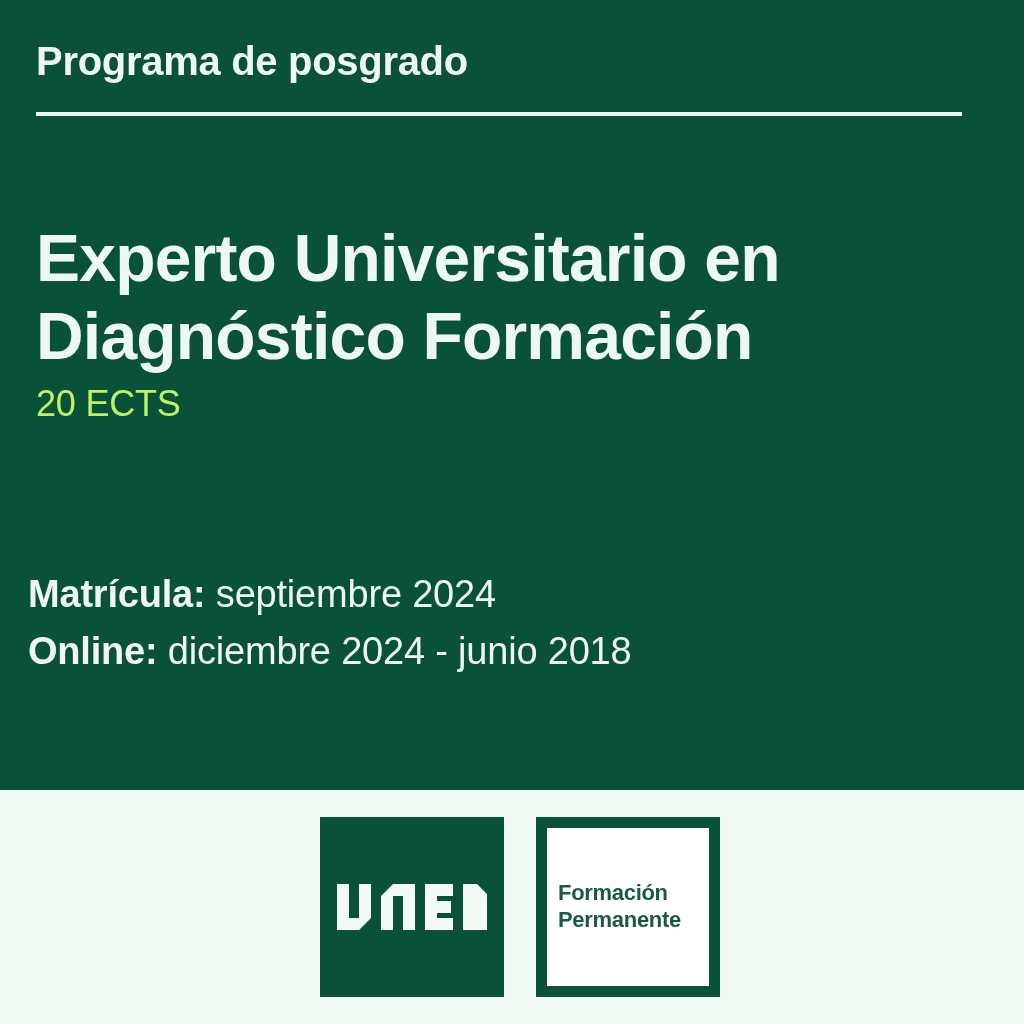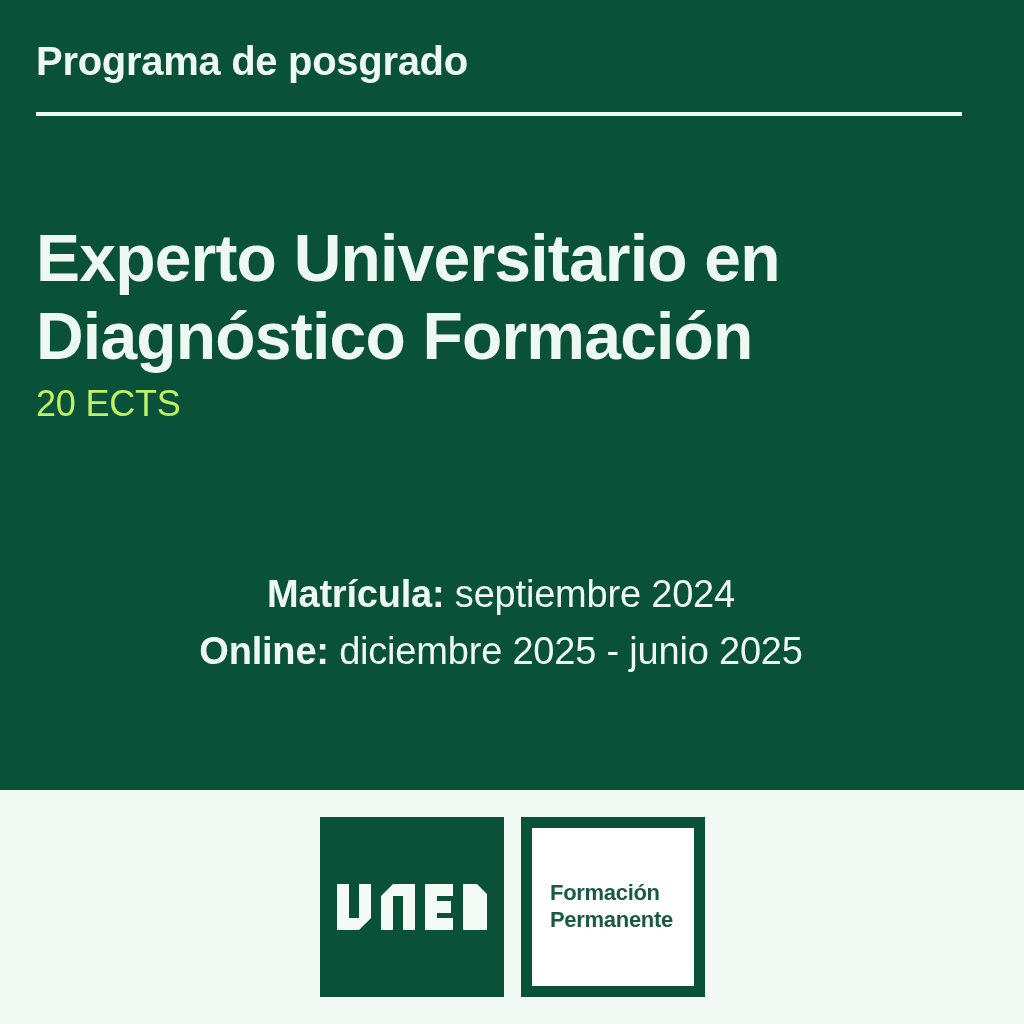--- a/index.html
+++ b/index.html
@@ -90,24 +90,23 @@
     font-weight: 400;
     color: #bef264;
     line-height: 1.2;
     letter-spacing: -0.2px;
     white-space: nowrap;
   }
 
   
   .dates-block {
     position: absolute;
-    left: 36px;
+    left: 28px;
     top: 566px;
     width: 930px;
-    text-align: center;
   }
   .date-row {
     font-size: 38px;
     font-weight: 400;
     color: #eef8f2;
     line-height: 1.50;
     letter-spacing: -0.2px;
     white-space: nowrap;
   }
   .date-row .lbl {
@@ -137,29 +136,29 @@
     background: #0a5139;
     display: flex;
     align-items: center;
     justify-content: center;
   }
   .uned-mark svg { display: block; }
 
   .fp-mark {
     width: 184px;
     height: 180px;
-    margin-left: 17px;
+    margin-left: 32px;
     background: #ffffff;
     border: 11px solid #0a5139;
     box-sizing: border-box;
     display: flex;
     flex-direction: column;
     align-items: flex-start;
     justify-content: center;
-    padding-left: 18px;
+    padding-left: 11px;
   }
   .fp-line {
     font-size: 22px;
     font-weight: 700;
     color: #1a5a43;
     line-height: 1.22;
     letter-spacing: -0.3px;
     white-space: nowrap;
   }
 </style>
@@ -180,21 +179,21 @@
       <div class="title-line">Experto Universitario en</div>
       <div class="title-line">Diagnóstico Formación</div>
       <div class="ects">20 ECTS</div>
     </div>
 
     <div class="dates-block">
       <div class="date-row">
         <span class="lbl">Matrícula:</span><span> septiembre 2024</span>
       </div>
       <div class="date-row">
-        <span class="lbl">Online:</span><span> diciembre 2025 - junio 2025</span>
+        <span class="lbl">Online:</span><span> diciembre 2024 - junio 2018</span>
       </div>
     </div>
 
   </div>
 
   <div class="logo-band">
     <div class="logo-lockup">
 
       <div class="uned-mark">
         <svg width="150" height="46" viewBox="0 0 150 46" aria-hidden="true">

